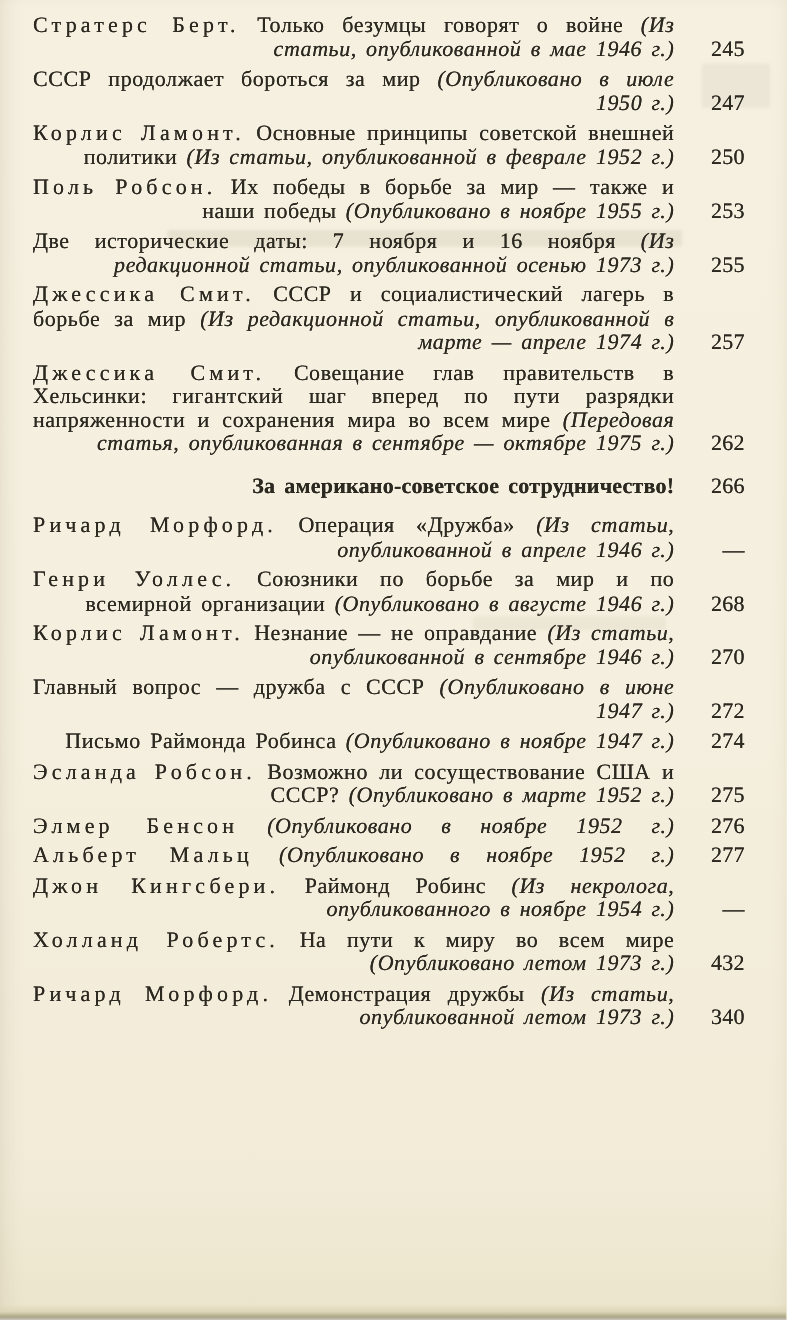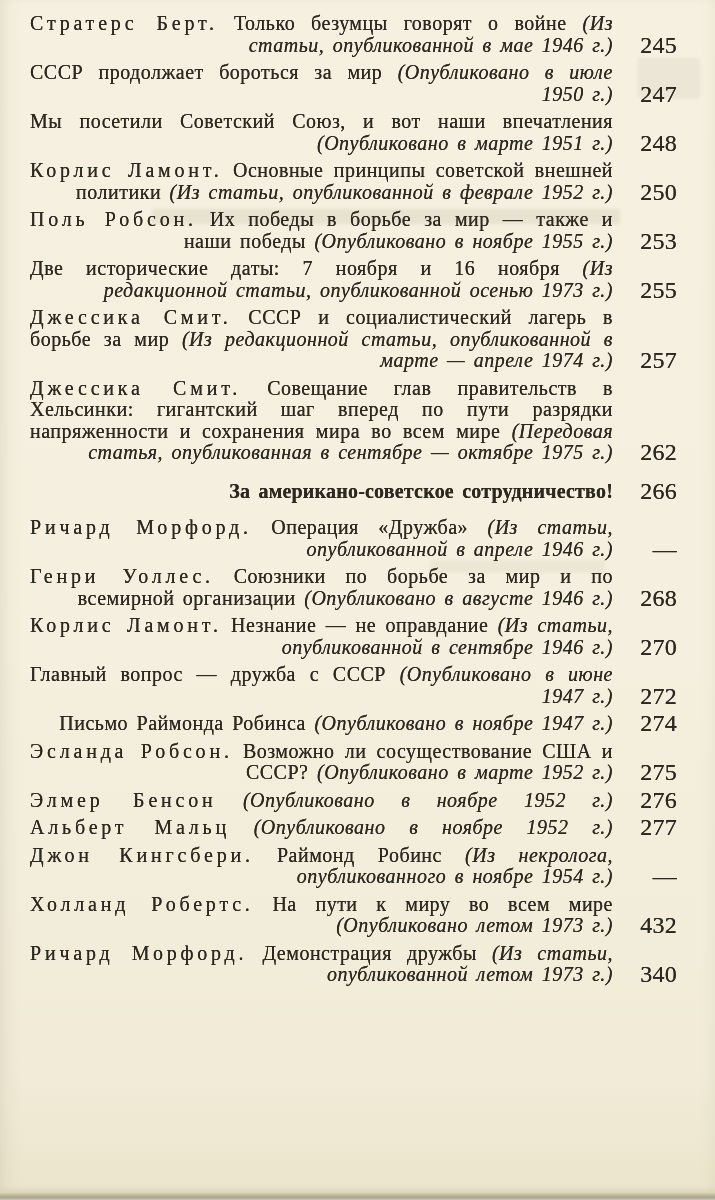--- a/index.html
+++ b/index.html
@@ -32,21 +32,21 @@
     line-height: 21.5px;
     letter-spacing: 0.025em;
     word-spacing: 3px;
     text-align: justify;
     text-align-last: right;
     hyphens: manual;
     text-shadow: 0 0 0.35px currentColor;
   }
   .entry-page {
     flex: 0 0 64px;
-    font-size: 24px;
+    font-size: 20px;
     line-height: 21.5px;
     text-align: right;
     letter-spacing: 0.01em;
     text-shadow: 0 0 0.35px currentColor;
     font-family: Liberation Serif, serif;
   }
   .entry.fill .entry-text { text-align-last: justify; font-family: Liberation Serif, serif; }
   .entry.heading { margin: 17px 0 15px 0; align-items: flex-end; }
   .entry.heading .entry-text {
     font-weight: bold;
@@ -89,24 +89,20 @@
   <div class="ghost ghost-2"></div>
   <div class="ghost ghost-3"></div>
   <div class="entries">
       <div class="entry">
     <p class="entry-text"><span class="author">Стратерс Берт.</span><span class="title"> Только безумцы говорят о войне</span><span class="note"> (Из статьи, опубликованной в мае 1946 г.)</span></p>
     <span class="entry-page">245</span>
   </div>
       <div class="entry">
     <p class="entry-text"><span class="author"></span><span class="title">СССР продолжает бороться за мир</span><span class="note"> (Опубликовано в июле 1950 г.)</span></p>
     <span class="entry-page">247</span>
-  </div>
-      <div class="entry">
-    <p class="entry-text"><span class="author"></span><span class="title">Мы посетили Советский Союз, и вот наши впечатле­ния</span><span class="note"> (Опубликовано в марте 1951 г.)</span></p>
-    <span class="entry-page">248</span>
   </div>
       <div class="entry">
     <p class="entry-text"><span class="author">Корлис Ламонт.</span><span class="title"> Основные принципы советской внешней политики</span><span class="note"> (Из статьи, опубликованной в фев­рале 1952 г.)</span></p>
     <span class="entry-page">250</span>
   </div>
       <div class="entry">
     <p class="entry-text"><span class="author">Поль Робсон.</span><span class="title"> Их победы в борьбе за мир — так­же и наши победы</span><span class="note"> (Опубликовано в ноябре 1955 г.)</span></p>
     <span class="entry-page">253</span>
   </div>
       <div class="entry">

